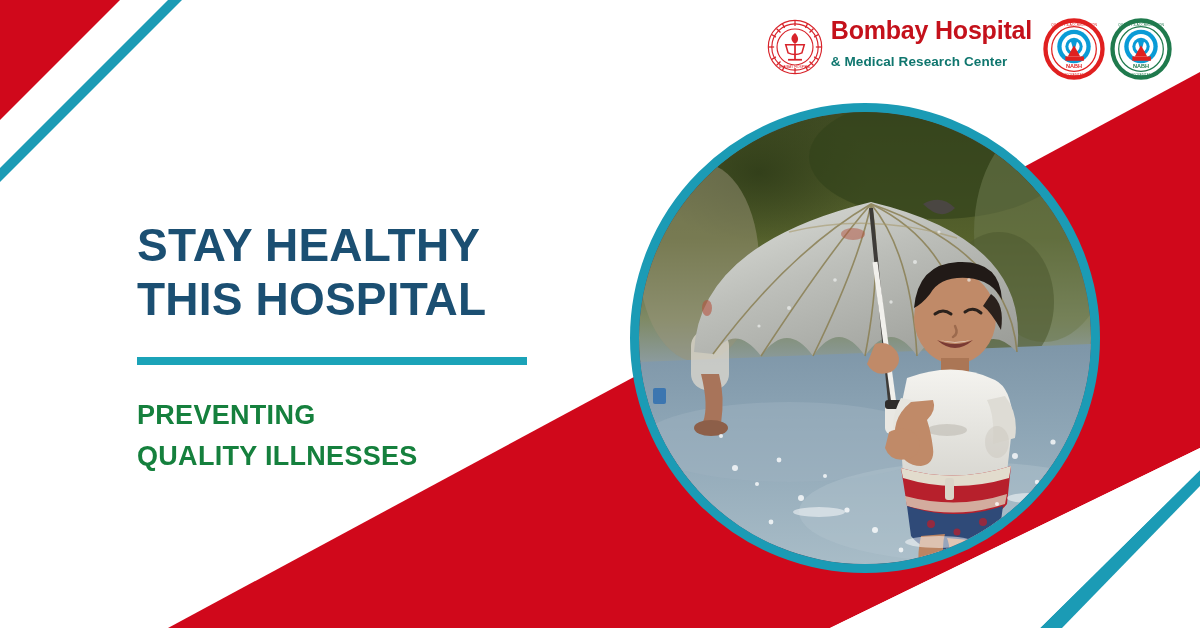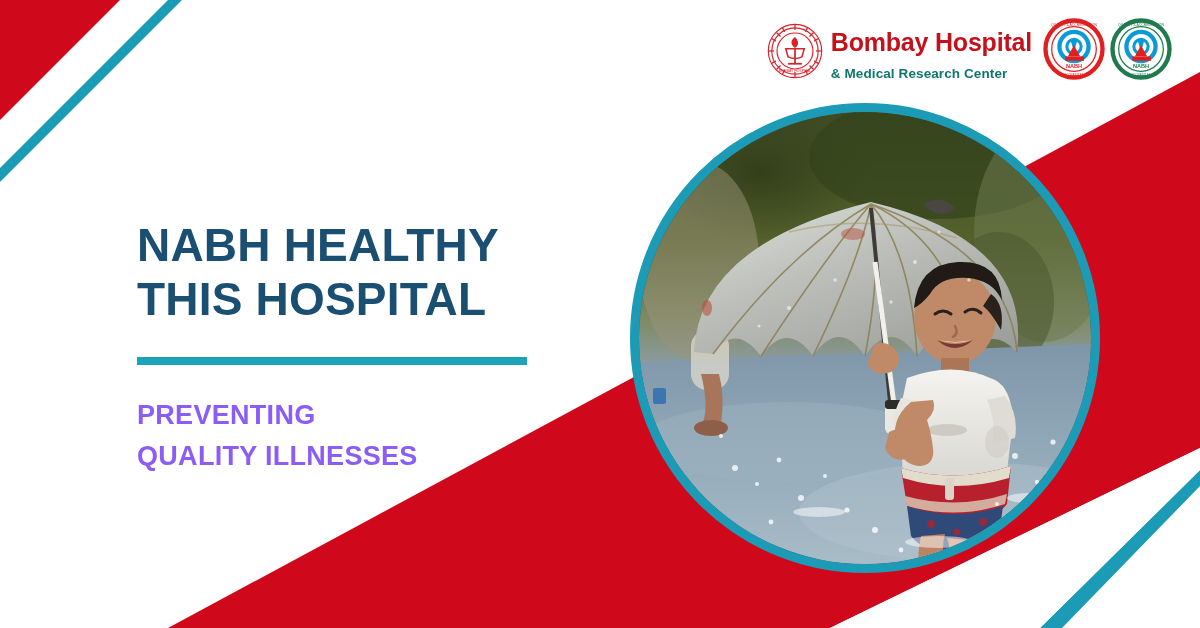--- a/index.html
+++ b/index.html
@@ -19,21 +19,21 @@
 
   
   .deco-layer { position: absolute; inset: 0; pointer-events: none; }
   .deco-svg { position: absolute; top: 0; left: 0; width: 1200px; height: 628px; }
 
   
   #brand-bar {
     position: absolute;
     top: 18px; right: 28px;
     display: flex;
-    align-items: flex-end;
+    align-items: flex-start;
     gap: 5px;
     z-index: 6;
   }
   .hosp-logo-mark { width: 58px; height: 58px; flex: 0 0 58px; }
   .hosp-wordmark {
     display: flex; flex-direction: column;
     justify-content: center;
     line-height: 1;
     margin-left: 2px;
     margin-right: 6px;
@@ -72,21 +72,21 @@
   }
   #rule {
     width: 390px; height: 8px;
     background: #1ba3b8;
     margin-top: 30px;
     margin-bottom: 30px;
   }
   .subline {
     font-size: 27px;
     font-weight: bold;
-    color: #8b5cf6;
+    color: #15803d;
     line-height: 1.52;
     letter-spacing: 0.3px;
     white-space: nowrap;
   }
 
   
   #photo-circle {
     position: absolute;
     left: 630px; top: 103px;
     width: 470px; height: 470px;
@@ -190,21 +190,21 @@
       <path d="M44 34 L56 34 L52 48 L48 48 Z" fill="#0a9bd6"></path>
       <path d="M40 62 L60 62 L50 44 Z" fill="#e02020"></path>
       <rect x="36" y="62" width="30" height="7" fill="#e02020"></rect>
       <text x="50" y="80" font-size="9" fill="#1f7a4d" text-anchor="middle" font-weight="bold" font-family="Liberation Sans, sans-serif">NABH</text>
       <text x="50" y="13" font-size="5.5" fill="#1f7a4d" text-anchor="middle" font-family="Liberation Sans, sans-serif">QUALITY &amp; ACCREDITATION</text>
       <text x="50" y="94" font-size="5" fill="#1f7a4d" text-anchor="middle" font-family="Liberation Sans, sans-serif">ACCREDITED</text>
     </svg>
   </div>
 
   <div id="copy-block">
-    <div class="headline">NABH HEALTHY</div>
+    <div class="headline">STAY HEALTHY</div>
     <div class="headline">THIS HOSPITAL</div>
     <div id="rule"></div>
     <div class="subline">PREVENTING</div>
     <div class="subline">QUALITY ILLNESSES</div>
   </div>
 
   <div id="photo-circle">
     <div id="photo-inner">
       <svg class="photo-svg" viewBox="0 0 452 452">
         <defs>

